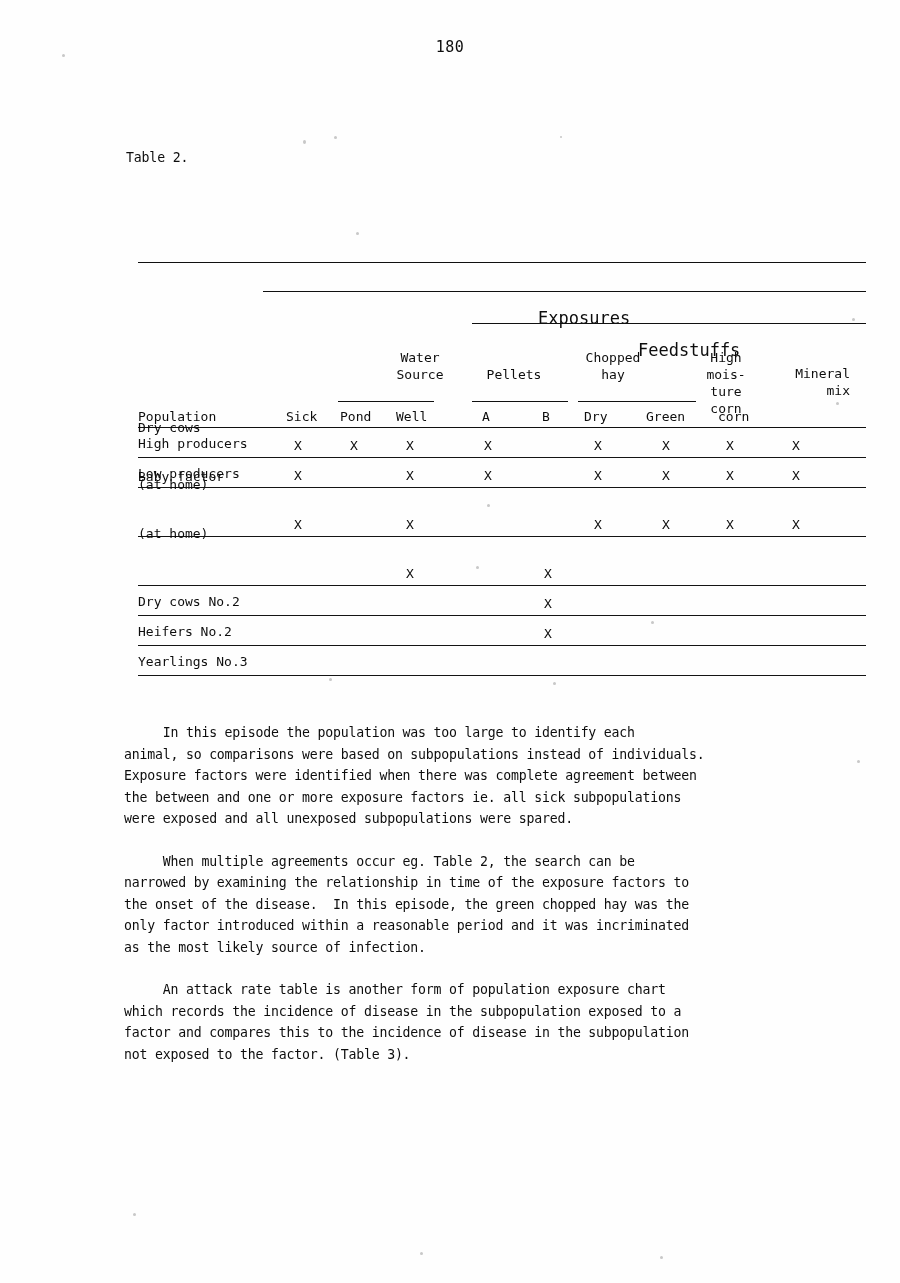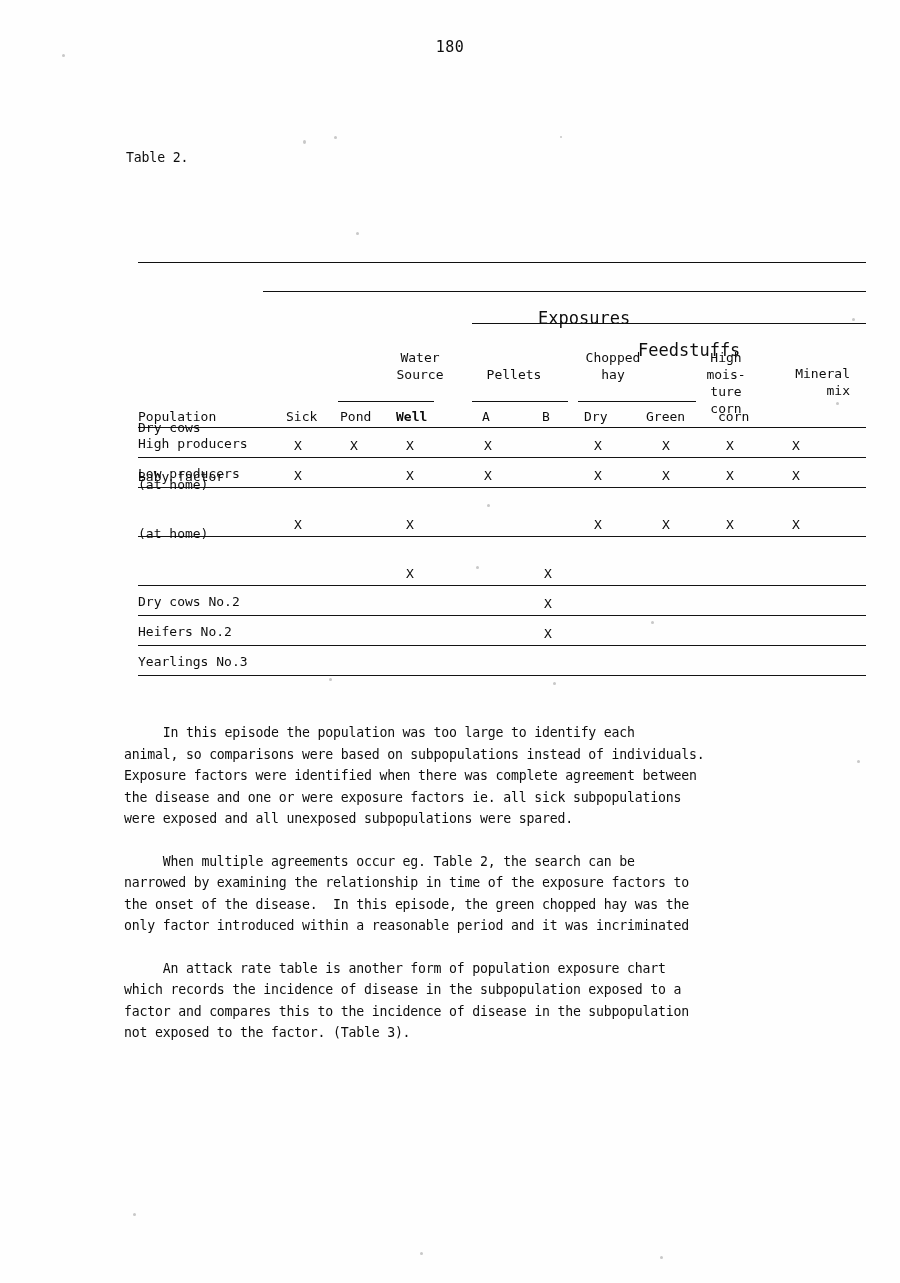--- a/index.html
+++ b/index.html
@@ -215,21 +215,21 @@
     </div>
 
     <div class="col-row">
       <div class="sub-rule" style="left:200px; width:96px;"></div>
       <div class="sub-rule" style="left:334px; width:96px;"></div>
       <div class="sub-rule" style="left:440px; width:118px;"></div>
 
       <div class="col-label" style="left:0px;">Population</div>
       <div class="col-label" style="left:148px;">Sick</div>
       <div class="col-label" style="left:202px;">Pond</div>
-      <div class="col-label" style="left:258px;font-weight:bold;">Well</div>
+      <div class="col-label" style="left:258px;">Well</div>
       <div class="col-label" style="left:344px;">A</div>
       <div class="col-label" style="left:404px;">B</div>
       <div class="col-label" style="left:446px;text-align:right;">Dry</div>
       <div class="col-label" style="left:508px;">Green</div>
       <div class="col-label" style="left:580px;">corn</div>
     </div>
 
     <div class="rule"></div>
 
     <div class="body-rows">
@@ -333,29 +333,30 @@
 
     </div>
   </div>
 
   <div class="body-text">
 
     <div class="para">
       <div>     In this episode the population was too large to identify each</div>
       <div>animal, so comparisons were based on subpopulations instead of individuals.</div>
       <div>Exposure factors were identified when there was complete agreement between</div>
-      <div>the disease and one or were exposure factors ie. all sick subpopulations</div>
+      <div>the between and one or more exposure factors ie. all sick subpopulations</div>
       <div>were exposed and all unexposed subpopulations were spared.</div>
     </div>
 
     <div class="para">
       <div>     When multiple agreements occur eg. Table 2, the search can be</div>
       <div>narrowed by examining the relationship in time of the exposure factors to</div>
       <div>the onset of the disease.  In this episode, the green chopped hay was the</div>
       <div>only factor introduced within a reasonable period and it was incriminated</div>
+      <div>as the most likely source of infection.</div>
     </div>
 
     <div class="para">
       <div>     An attack rate table is another form of population exposure chart</div>
       <div>which records the incidence of disease in the subpopulation exposed to a</div>
       <div>factor and compares this to the incidence of disease in the subpopulation</div>
       <div>not exposed to the factor. (Table 3).</div>
     </div>
 
   </div>

